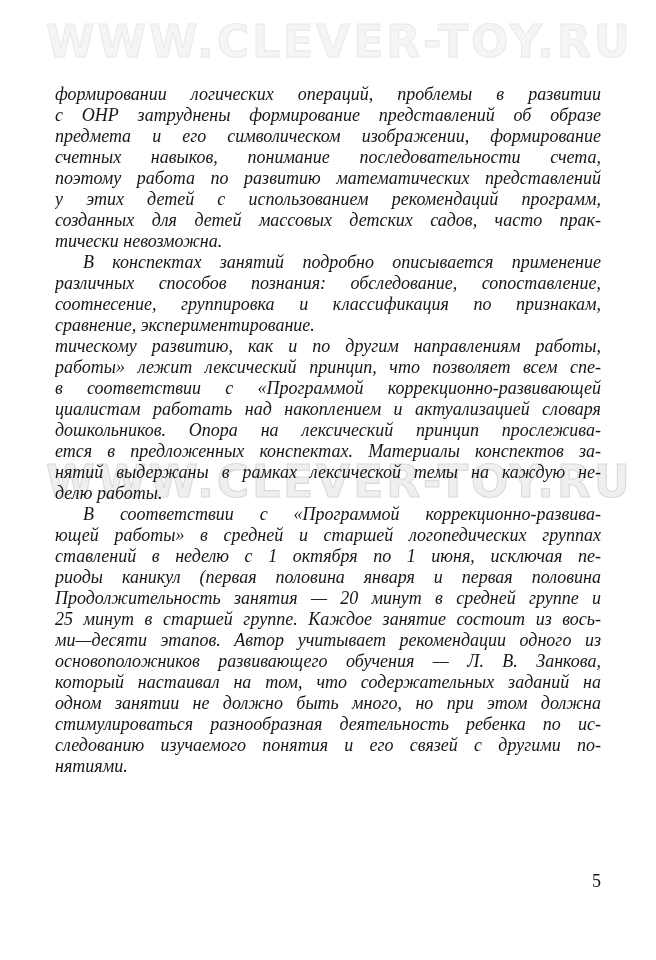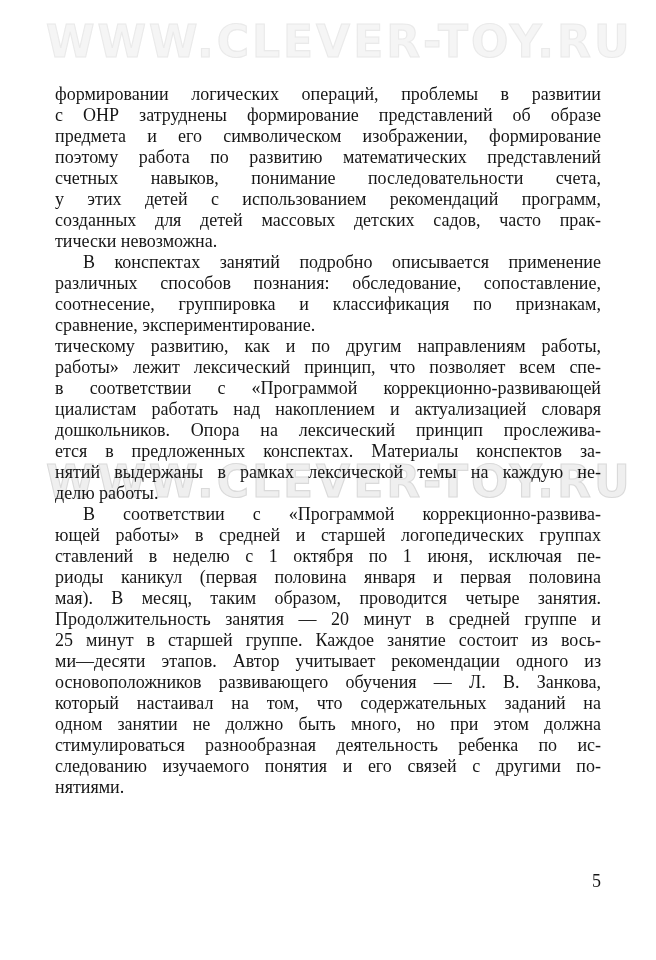--- a/index.html
+++ b/index.html
@@ -30,21 +30,21 @@
   .wm-mid { top: 456px; color: #efefef; -webkit-text-stroke-color: #dadada; }
 
   .text-block {
     position: absolute;
     left: 55px;
     top: 84px;
     width: 546px;
     font-size: 18px;
     line-height: 21px;
   }
-  .paragraph { margin: 0; }
+  .paragraph { margin: 0; font-style: italic; }
   .line {
     height: 21px;
     line-height: 21px;
     overflow: hidden;
     text-align: justify;
   }
   
   .line.jfy::after {
     content: "";
     display: inline-block;
@@ -70,22 +70,22 @@
 
   <div class="watermark wm-top">WWW.CLEVER-TOY.RU</div>
 
   <div class="watermark wm-mid">WWW.CLEVER-TOY.RU</div>
 
   <main class="text-block">
       <div class="paragraph">
         <div class="line jfy">формировании логических операций, проблемы в развитии</div>
         <div class="line jfy">с ОНР затруднены формирование представлений об образе</div>
         <div class="line jfy">предмета и его символическом изображении, формирование</div>
+        <div class="line jfy">счетных навыков, понимание последовательности счета,</div>
         <div class="line jfy">поэтому работа по развитию математических представлений</div>
-        <div class="line jfy">счетных навыков, понимание последовательности счета,</div>
         <div class="line jfy">у этих детей с использованием рекомендаций программ,</div>
         <div class="line jfy">созданных для детей массовых детских садов, часто прак-</div>
         <div class="line">тически невозможна.</div>
       </div>
       <div class="paragraph">
         <div class="line jfy indent">В конспектах занятий подробно описывается применение</div>
         <div class="line jfy">различных способов познания: обследование, сопоставление,</div>
         <div class="line jfy">соотнесение, группировка и классификация по признакам,</div>
         <div class="line">сравнение, экспериментирование.</div>
       </div>
@@ -97,21 +97,20 @@
         <div class="line jfy">дошкольников. Опора на лексический принцип прослежива-</div>
         <div class="line jfy">ется в предложенных конспектах. Материалы конспектов за-</div>
         <div class="line jfy">нятий выдержаны в рамках лексической темы на каждую не-</div>
         <div class="line">делю работы.</div>
       </div>
       <div class="paragraph">
         <div class="line jfy indent">В соответствии с «Программой коррекционно-развива-</div>
         <div class="line jfy">ющей работы» в средней и старшей логопедических группах</div>
         <div class="line jfy">ставлений в неделю с 1 октября по 1 июня, исключая пе-</div>
         <div class="line jfy">риоды каникул (первая половина января и первая половина</div>
-        <div class="line jfy">мая). В месяц, таким образом, проводится четыре занятия.</div>
         <div class="line jfy">Продолжительность занятия — 20 минут в средней группе и</div>
         <div class="line jfy">25 минут в старшей группе. Каждое занятие состоит из вось-</div>
         <div class="line jfy">ми—десяти этапов. Автор учитывает рекомендации одного из</div>
         <div class="line jfy">основоположников развивающего обучения — Л. В. Занкова,</div>
         <div class="line jfy">который настаивал на том, что содержательных заданий на</div>
         <div class="line jfy">одном занятии не должно быть много, но при этом должна</div>
         <div class="line jfy">стимулироваться разнообразная деятельность ребенка по ис-</div>
         <div class="line jfy">следованию изучаемого понятия и его связей с другими по-</div>
         <div class="line">нятиями.</div>
       </div>

